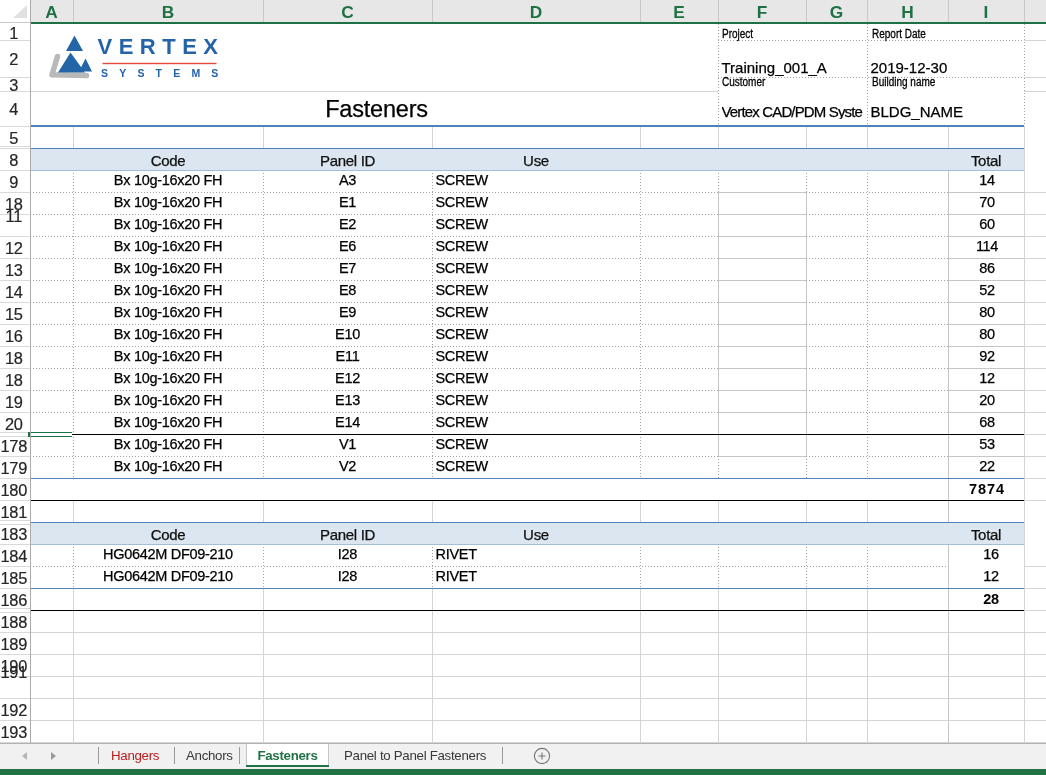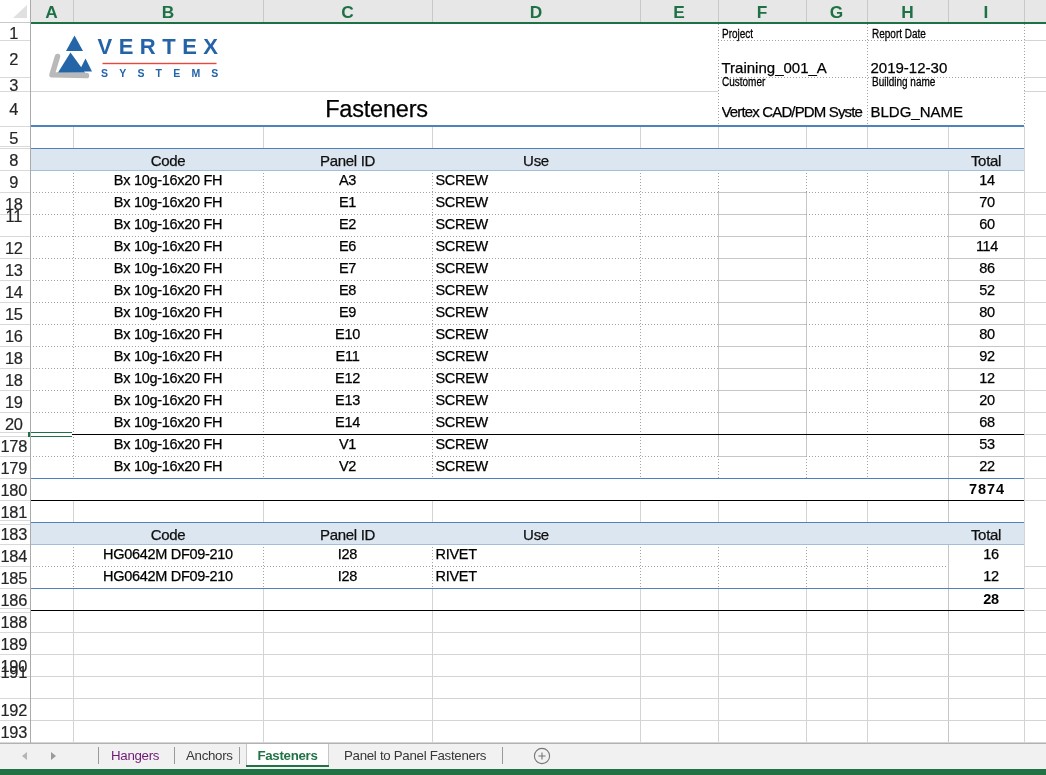--- a/index.html
+++ b/index.html
@@ -342,20 +342,20 @@
 <div style="position:absolute;left:0;top:743.4px;width:1046px;height:25.200000000000045px;background:#f1f1f1;border-top:1px solid #b2b2b2;box-sizing:border-box;z-index:30"></div>
 <div style="position:absolute;left:0;top:768.6px;width:1046px;height:6.399999999999977px;background:#217346;z-index:30"></div>
 <div style="position:absolute;left:22px;top:751.5px;width:0;height:0;border-top:4.5px solid transparent;border-bottom:4.5px solid transparent;border-right:5.5px solid #b5b5b5;z-index:31"></div>
 <div style="position:absolute;left:51px;top:751.5px;width:0;height:0;border-top:4.5px solid transparent;border-bottom:4.5px solid transparent;border-left:5.5px solid #9a9a9a;z-index:31"></div>
 <div style="position:absolute;left:97.5px;top:747px;width:1px;height:17px;background:#9a9a9a;z-index:31"></div>
 <div style="position:absolute;left:174px;top:747px;width:1px;height:17px;background:#9a9a9a;z-index:31"></div>
 <div style="position:absolute;left:238.5px;top:747px;width:1px;height:17px;background:#9a9a9a;z-index:31"></div>
 <div style="position:absolute;left:502px;top:747px;width:1px;height:17px;background:#9a9a9a;z-index:31"></div>
 <div style="position:absolute;left:246px;top:744.4px;width:82.5px;height:20.600000000000023px;background:#fff;border-left:1px solid #c6c6c6;border-right:1px solid #c6c6c6;box-sizing:border-box;z-index:31"></div>
 <div style="position:absolute;left:246px;top:765px;width:82.5px;height:2.2px;background:#217346;z-index:32"></div>
-<div style="position:absolute;left:111px;top:748.2px;width:48px;text-align:center;font-size:13.3px;letter-spacing:-0.3px;color:#701a75;z-index:32;white-space:nowrap">Hangers</div>
+<div style="position:absolute;left:111px;top:748.2px;width:48px;text-align:center;font-size:13.3px;letter-spacing:-0.3px;color:#b91c1c;z-index:32;white-space:nowrap">Hangers</div>
 <div style="position:absolute;left:186px;top:748.2px;width:46px;text-align:center;font-size:13.3px;letter-spacing:-0.3px;color:#383838;z-index:32;white-space:nowrap">Anchors</div>
 <div style="position:absolute;left:247px;top:748.2px;width:81px;text-align:center;font-size:13.3px;letter-spacing:-0.3px;font-weight:bold;color:#217346;z-index:32;white-space:nowrap">Fasteners</div>
 <div style="position:absolute;left:344px;top:748.2px;width:141px;text-align:center;font-size:13.3px;letter-spacing:-0.3px;color:#383838;z-index:32;white-space:nowrap">Panel to Panel Fasteners</div>
 <svg style="position:absolute;left:533px;top:746.5px;z-index:32" width="18" height="18" viewBox="0 0 18 18">
 <circle cx="9" cy="9" r="7.6" fill="none" stroke="#757575" stroke-width="1.1"></circle>
 <path d="M9 5.4 V12.6 M5.4 9 H12.6" stroke="#757575" stroke-width="1.1"></path>
 </svg>
 </div>
 </body></html>

